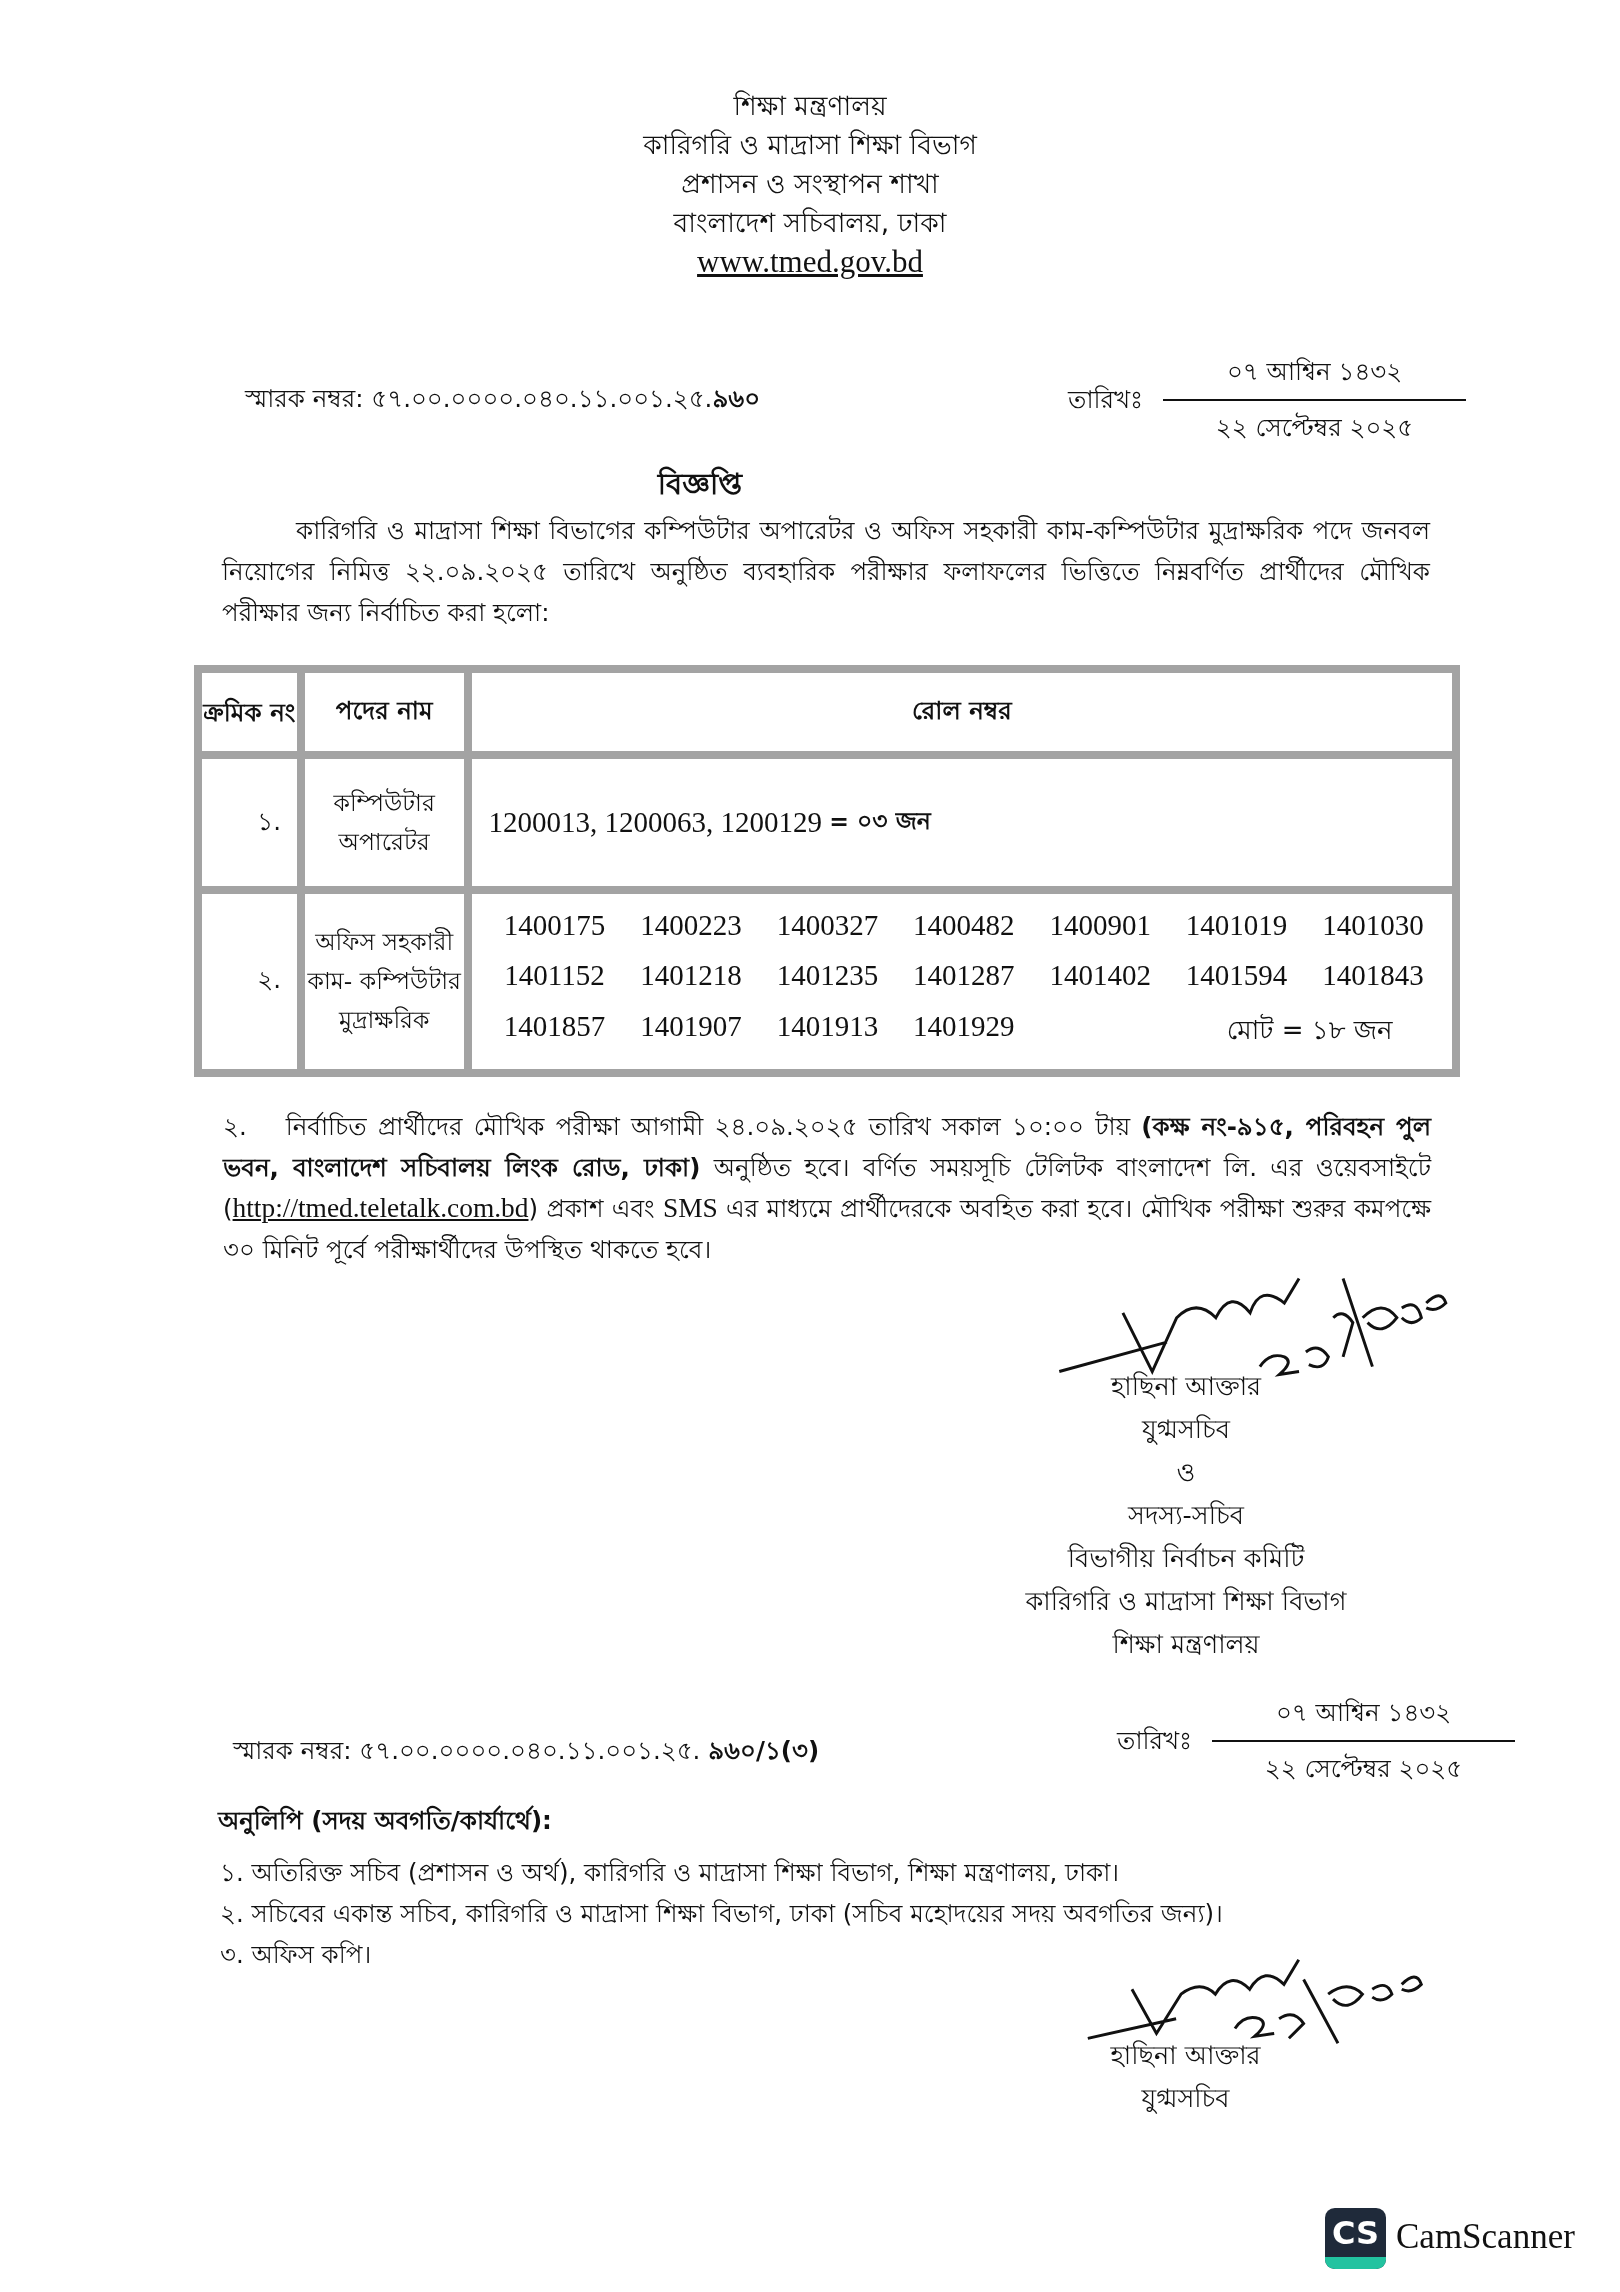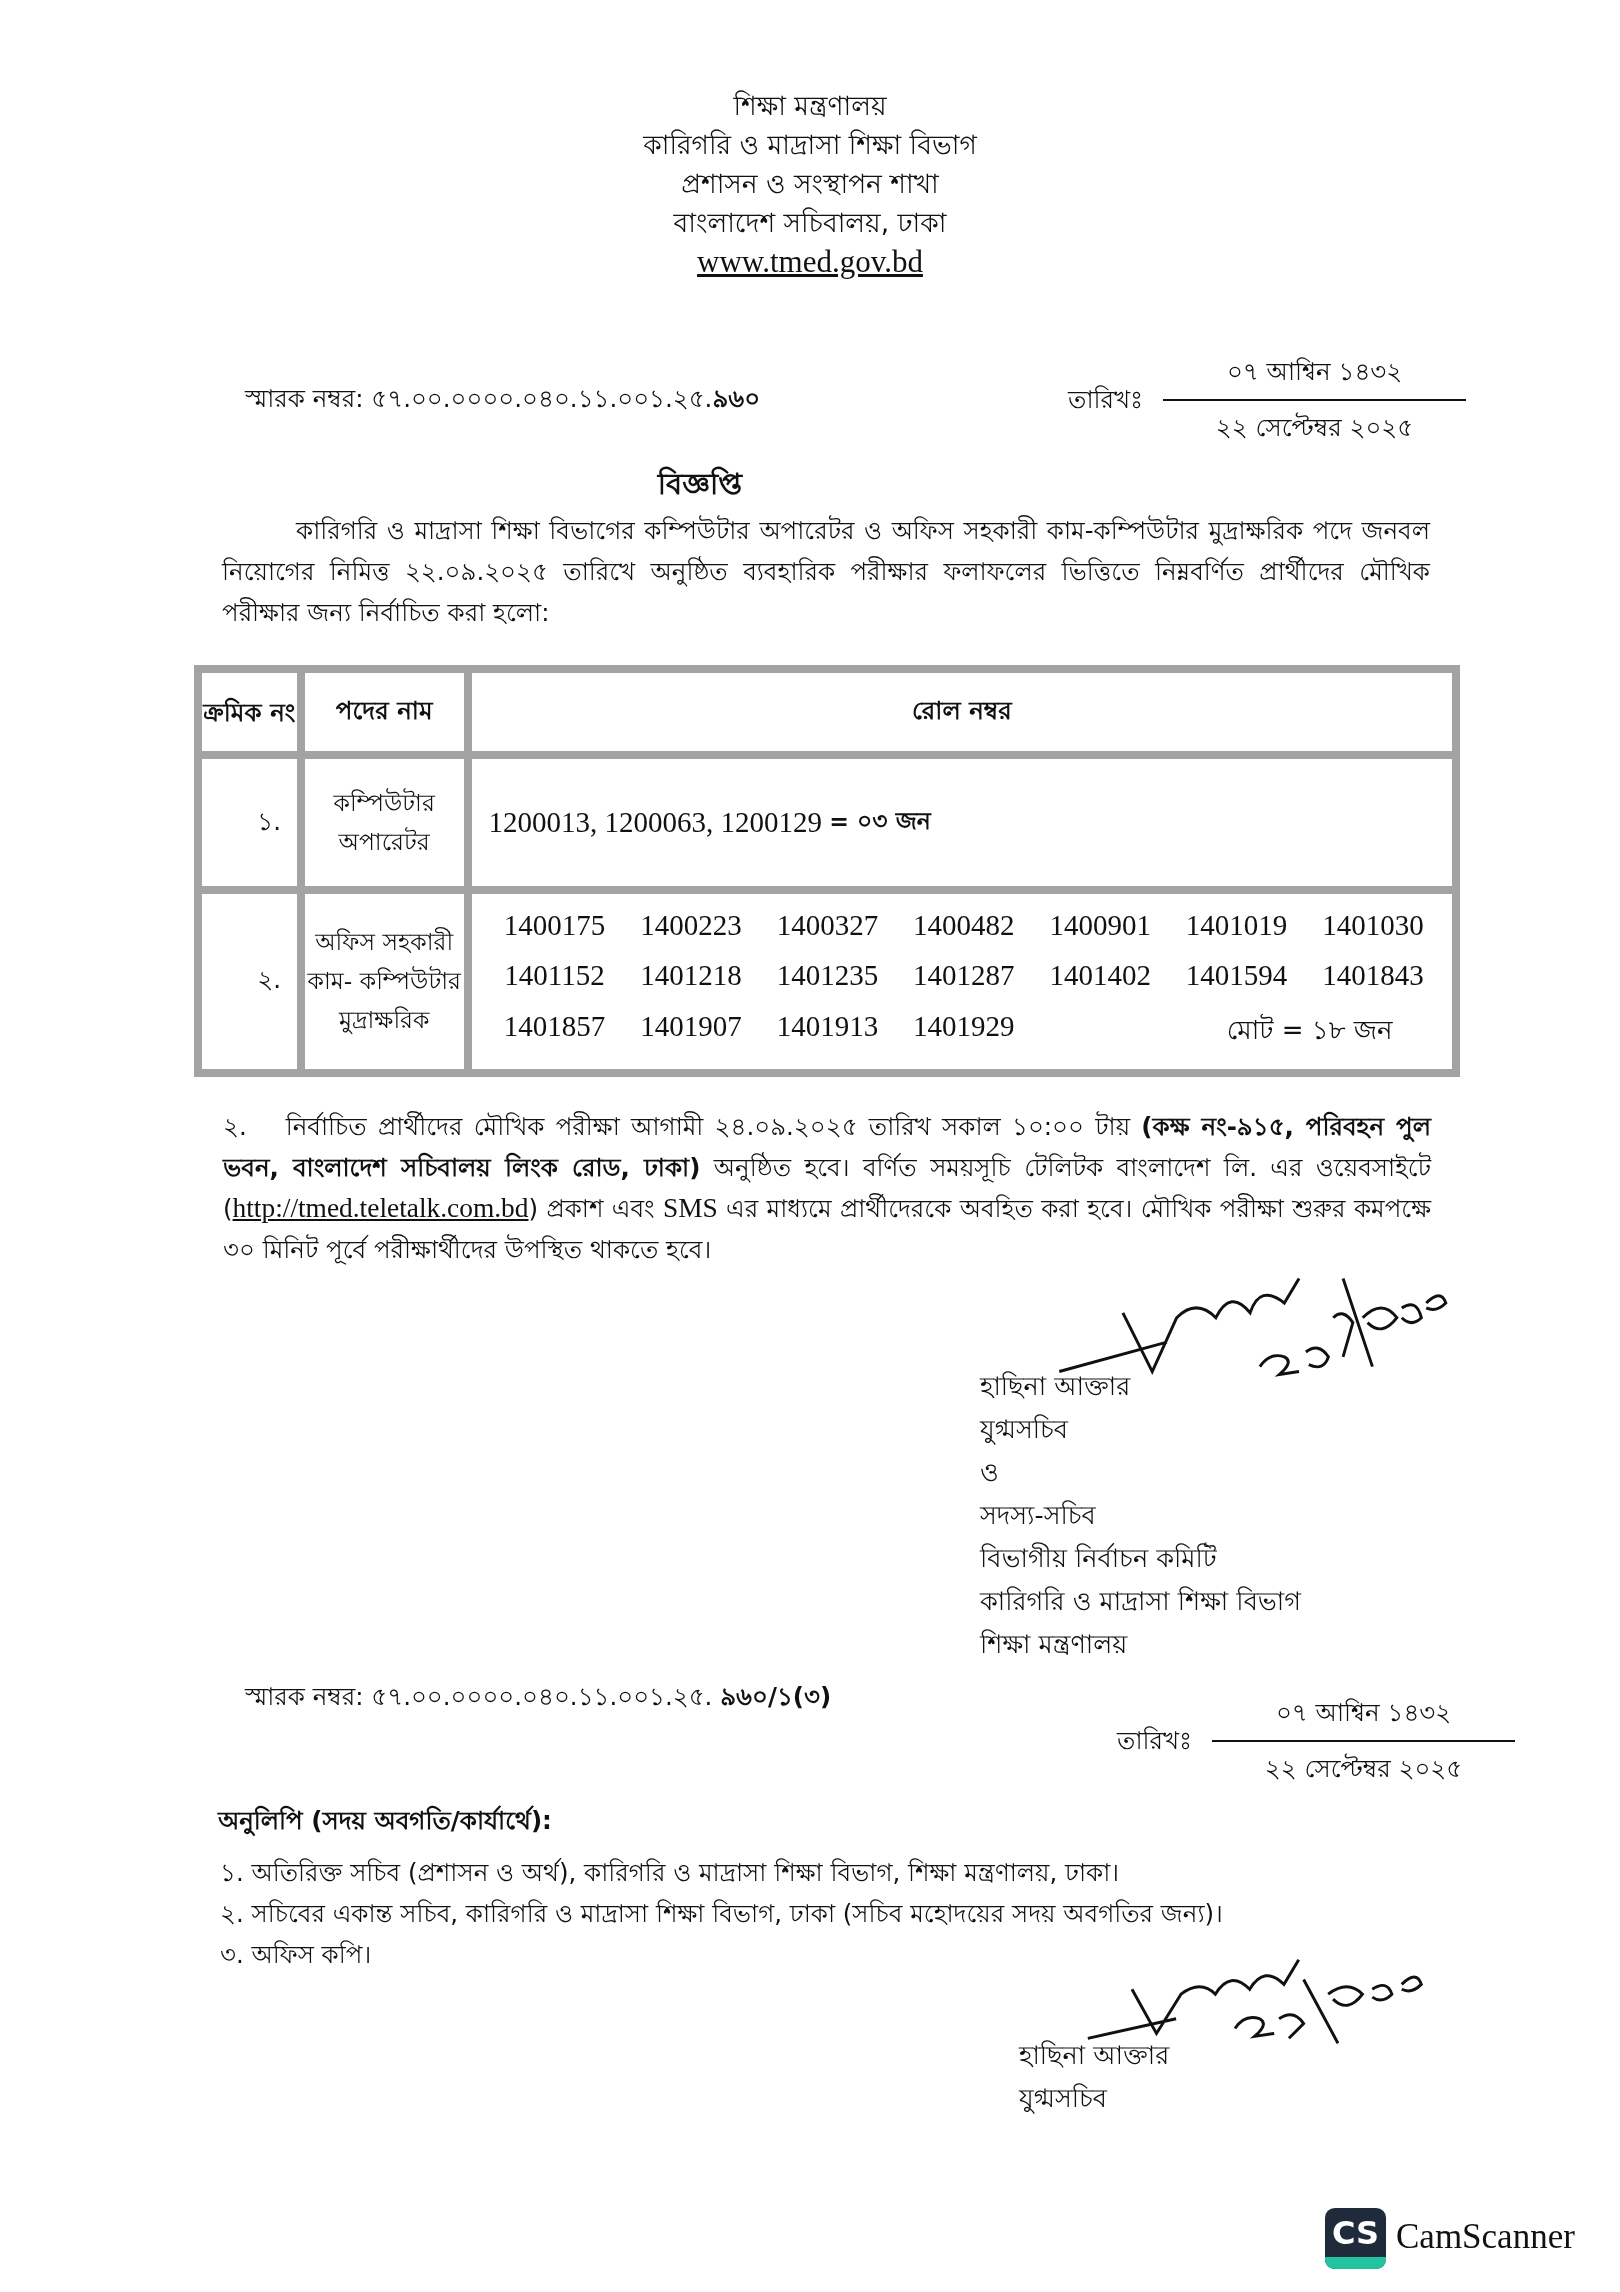--- a/index.html
+++ b/index.html
@@ -21,21 +21,21 @@
   table.roll td.sl { text-align: right; padding-right: 15.7px; font-size: 24.5px; width: 78px; }
   table.roll td.post { text-align: center; font-size: 23.5px; line-height: 39px; width: 147px; }
   .rolls { font-family: "Liberation Serif", serif; font-size: 29px; }
   .rolls .r1 { padding-left: 15.7px; height: 125px; display: flex; align-items: center; }
   .grid { display: grid; grid-template-columns: repeat(7, 1fr); row-gap: 17.6px; padding: 13.7px 9.8px 13.7px 13.7px; }
   .grid span { text-align: center; }
   .total { font-family: "DejaVu Sans", sans-serif; font-weight: normal; font-size: 26px; grid-column: 6 / span 2; text-align: center; padding-left: 9.8px; }
   .bold { font-weight: bold; }
   .link { text-decoration: underline; font-family: "Liberation Serif", serif; font-size: 27.4px; }
   .sms { font-family: "Liberation Serif", serif; font-size: 27.4px; }
-  .sign { font-size: 25.5px; line-height: 43px; text-align: left; }
+  .sign { font-size: 25.5px; line-height: 43px; text-align: center; }
   .sig-svg { position: absolute; }
   .cc-title { font-size: 24.5px; font-weight: bold; }
   .cc-item { font-size: 24.5px; line-height: 41px; }
   .cs-logo { position: absolute; left: 1325px; top: 2208px; width: 61px; height: 61px; border-radius: 9.8px; background: #1f2a3a; overflow: hidden; }
   .cs-logo .txt { position: absolute; top: 5.9px; left: 0; width: 61px; text-align: center; color: #fff; font-weight: bold; font-size: 32px; font-family: "DejaVu Sans", sans-serif; }
   .cs-logo .band { position: absolute; bottom: 0; left: 0; width: 61px; height: 11.8px; background: #22c3a0; }
   .cs-name { position: absolute; left: 1396px; top: 2217px; font-family: "Liberation Serif", serif; font-size: 35px; color: #111; }
 </style>
 </head>
 <body>
@@ -123,21 +123,21 @@
 <div class="abs sign" style="left:980px; top:1365px; width:412px;">
   <div>হাছিনা আক্তার</div>
   <div>যুগ্মসচিব</div>
   <div>ও</div>
   <div>সদস্য-সচিব</div>
   <div>বিভাগীয় নির্বাচন কমিটি</div>
   <div>কারিগরি ও মাদ্রাসা শিক্ষা বিভাগ</div>
   <div>শিক্ষা মন্ত্রণালয়</div>
 </div>
 
-<div class="abs memo" style="left:233px; top:1678px;margin-left:12px;">
+<div class="abs memo" style="left:233px; top:1732px;">
   <span>স্মারক নম্বর:</span>
   <span>৫৭.০০.০০০০.০৪০.১১.০০১.২৫. </span><span class="bold">৯৬০/১(৩)</span>
 </div>
 <div class="abs date-block" style="left:1117px; top:1694px;">
   <span style="vertical-align:middle; margin-right:11.8px;">তারিখঃ</span>
   <span class="frac">
     <div class="top" style="width:284px;">০৭ আশ্বিন ১৪৩২</div>
     <div class="bot">২২ সেপ্টেম্বর ২০২৫</div>
   </span>
 </div>

